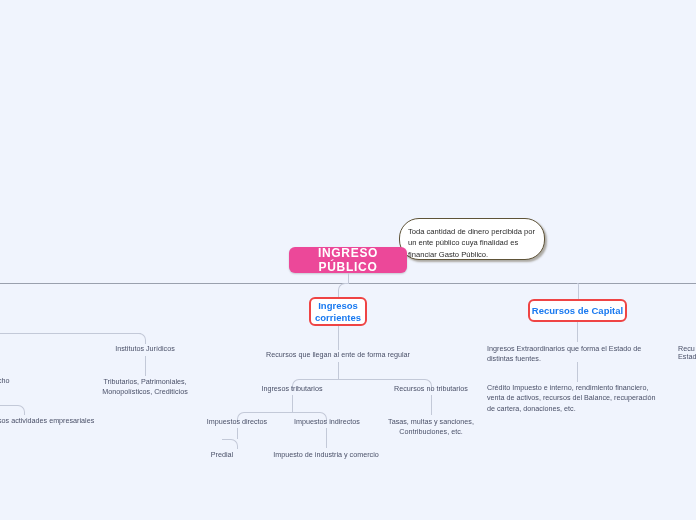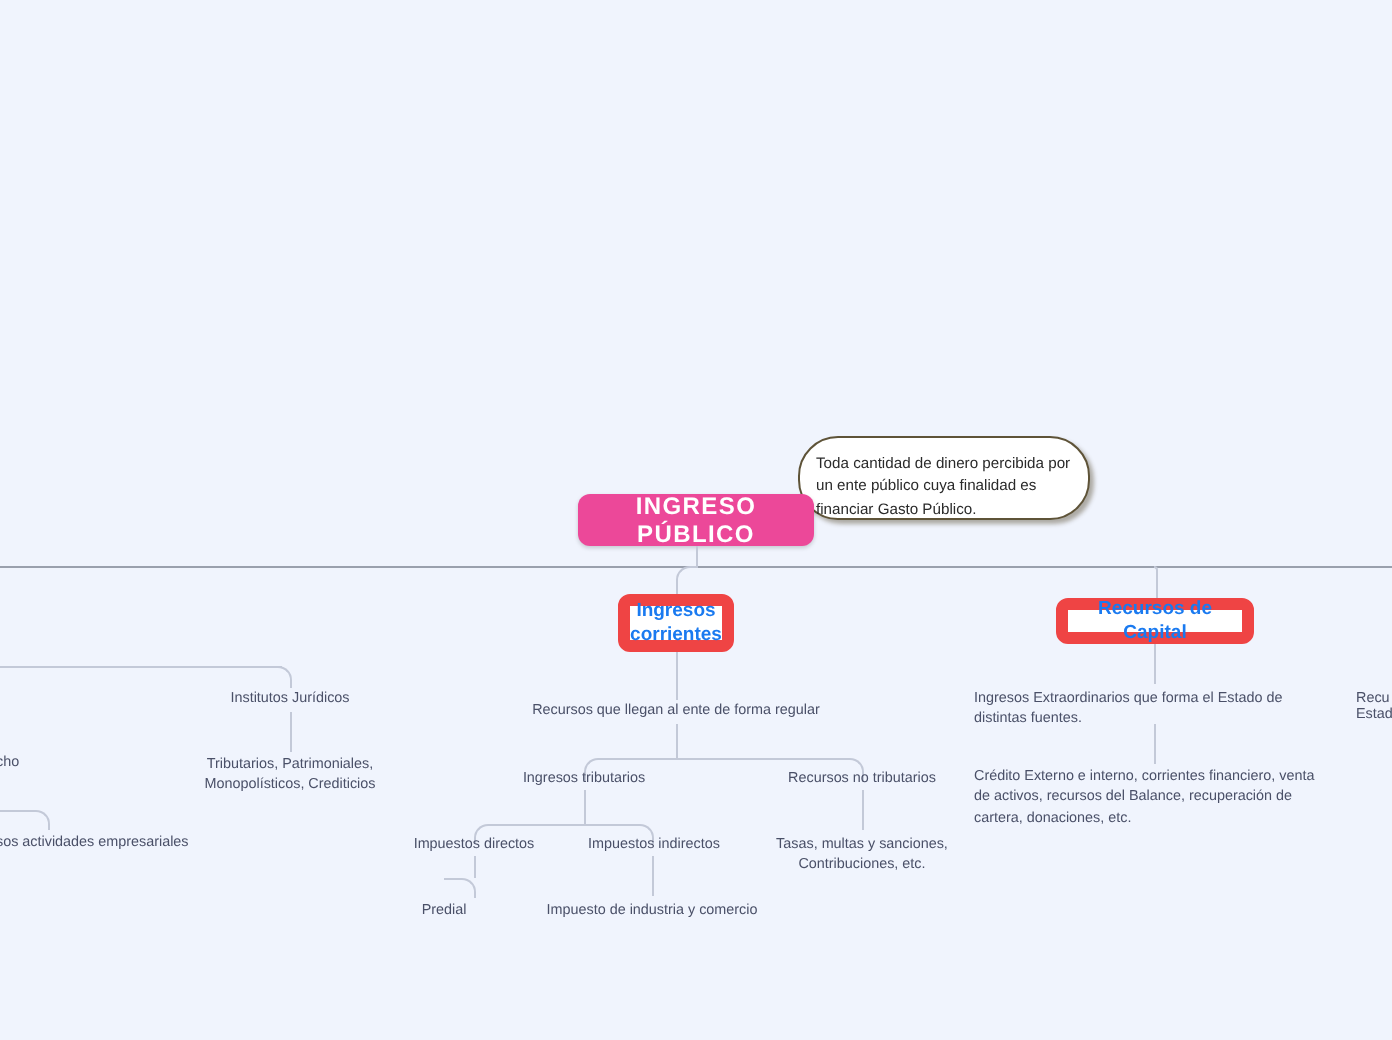--- a/index.html
+++ b/index.html
@@ -62,21 +62,21 @@
     display: flex;
     align-items: center;
     justify-content: center;
     text-align: center;
     box-shadow: 0 1px 2px rgba(0,0,0,0.18);
   }
   .node-blue {
     position: absolute;
     background: #ffffff;
     color: #1a7af0;
-    border: 6px solid #ef4444;
+    border: 2px solid #ef4444;
     border-radius: 6px;
     font-size: 9.5px;
     font-weight: bold;
     display: flex;
     align-items: center;
     justify-content: center;
     text-align: center;
     line-height: 1.25;
     box-sizing: border-box;
   }
@@ -149,21 +149,21 @@
   <div class="ln-v" style="left:431px; top:395px; height:20px;"></div>
   <div class="leaf" style="left:381px; top:417px; width:100px;">Tasas, multas y sanciones, Contribuciones, etc.</div>
 
   <div class="elbow elbow-tr" style="left:577px; top:283px; width:1px; height:16px;"></div>
   <div class="node-blue" style="left:528px; top:299px; width:99px; height:23px;">Recursos de Capital</div>
 
   <div class="ln-v" style="left:577px; top:322px; height:20px;"></div>
   <div class="leaf left-al" style="left:487px; top:344px; width:176px;">Ingresos  Extraordinarios que forma el Estado de distintas fuentes.</div>
 
   <div class="ln-v" style="left:577px; top:362px; height:20px;"></div>
-  <div class="leaf left-al" style="left:487px; top:383px; width:176px;">Crédito Externo e interno, corrientes financiero, venta de activos, recursos del Balance, recuperación de cartera, donaciones,  etc.</div>
+  <div class="leaf left-al" style="left:487px; top:383px; width:176px;">Crédito Impuesto e interno, rendimiento financiero, venta de activos, recursos del Balance, recuperación de cartera, donaciones,  etc.</div>
 
   <div class="leaf left-al" style="left:678px; top:344px; width:40px;">Recu</div>
   <div class="leaf left-al" style="left:678px; top:352px; width:40px;">Estad</div>
 
   <div class="ln-h" style="left:0px; top:333px; width:141px;"></div>
   <div class="elbow elbow-tr" style="left:137px; top:333px; width:8px; height:10px;"></div>
   <div class="leaf" style="left:105px; top:344px; width:80px;">Institutos Jurídicos</div>
 
   <div class="ln-v" style="left:145px; top:356px; height:20px;"></div>
   <div class="leaf" style="left:95px; top:377px; width:100px;">Tributarios, Patrimoniales, Monopolísticos, Crediticios</div>

